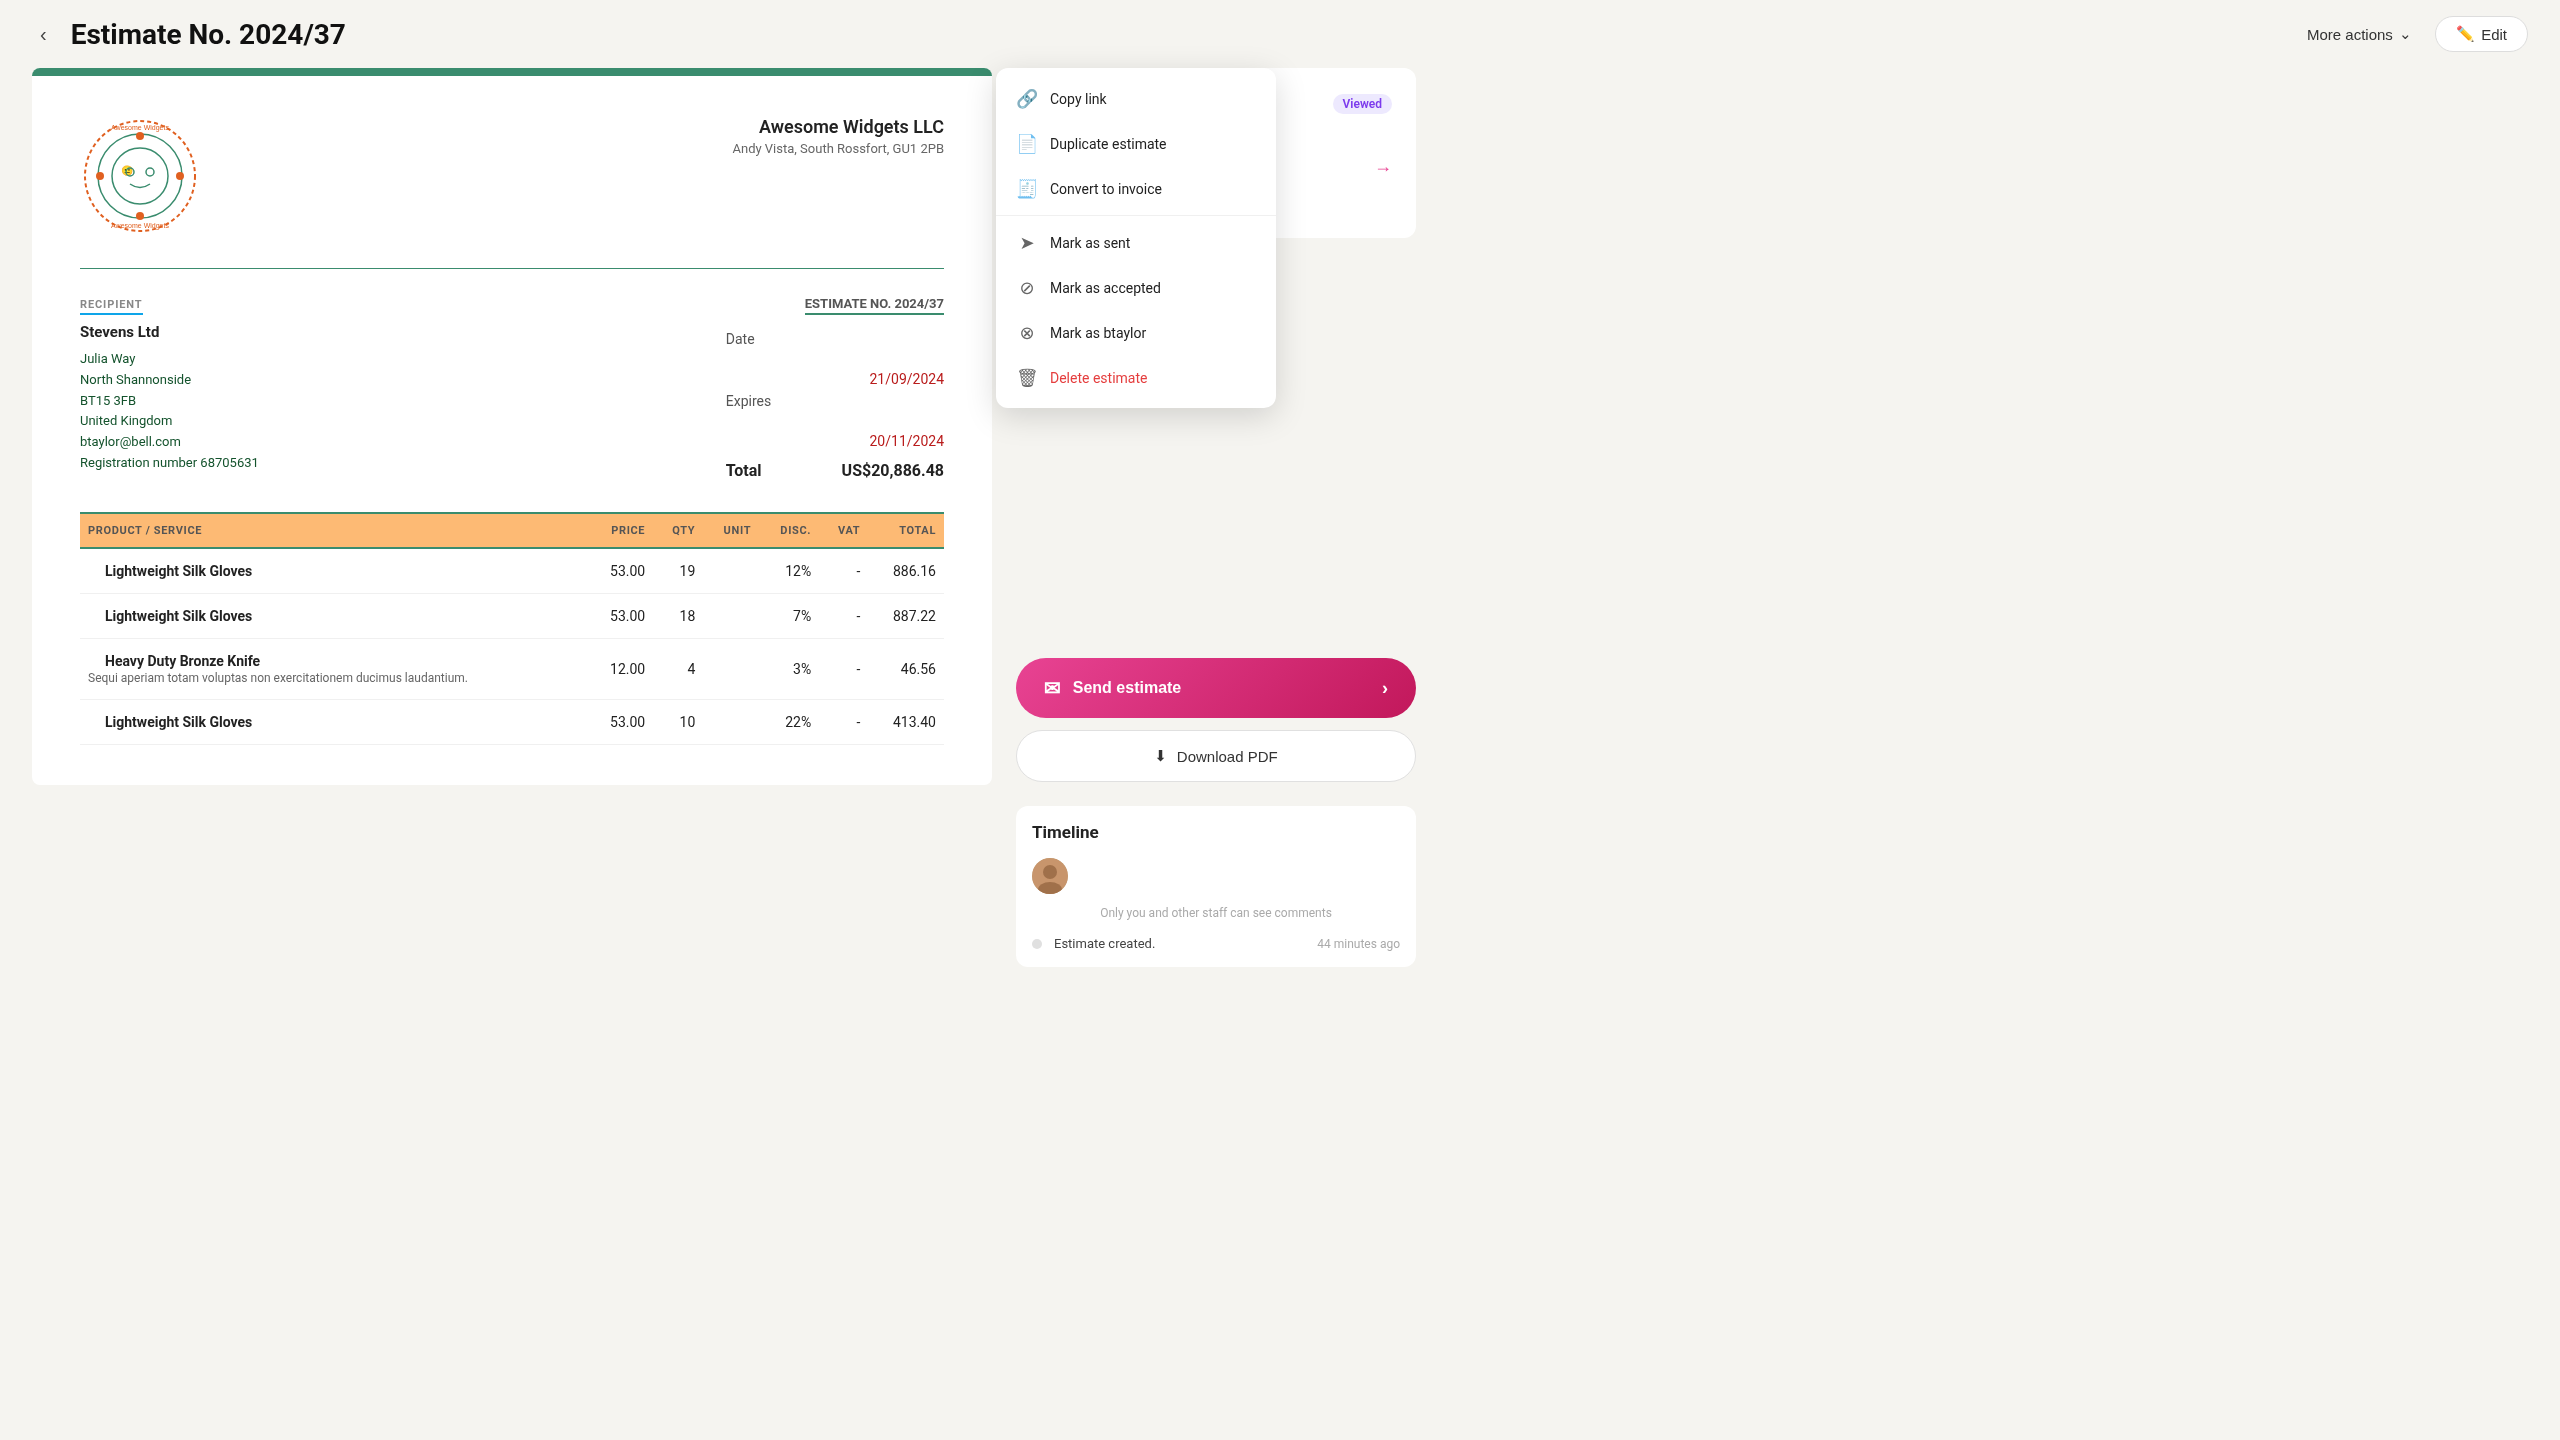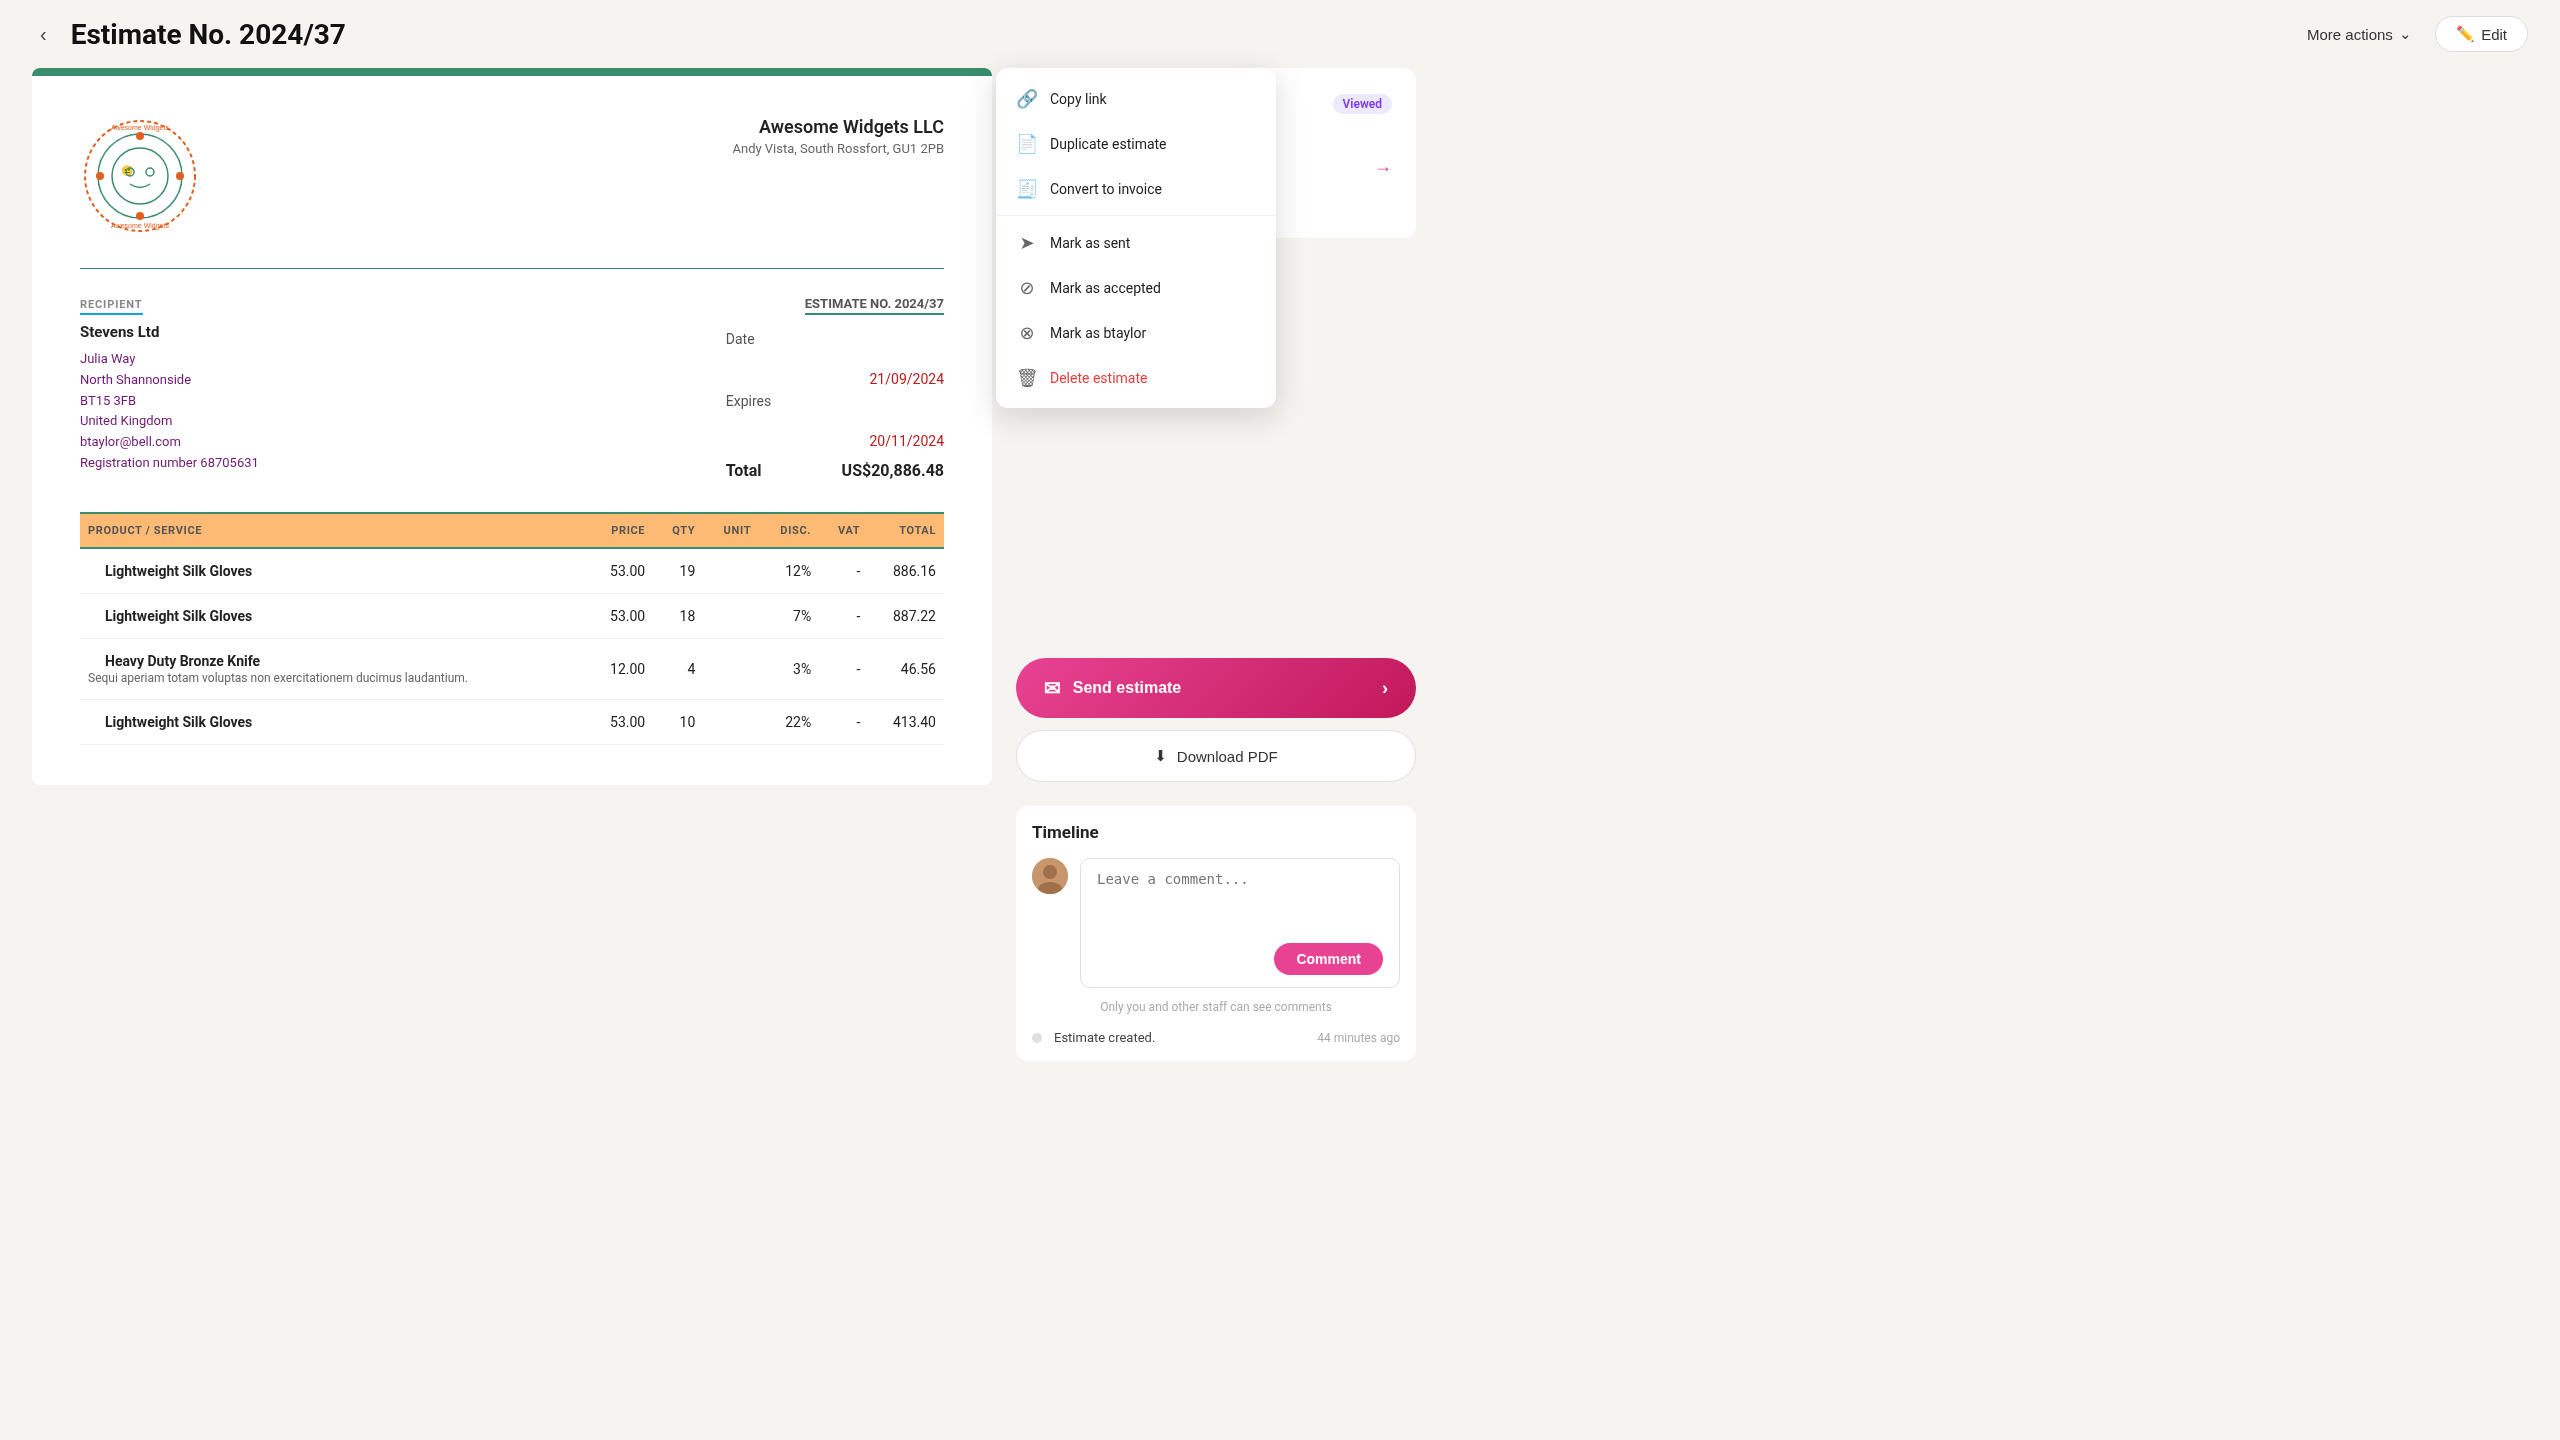--- a/index.html
+++ b/index.html
@@ -129,21 +129,21 @@
       display: inline-block;
       padding-bottom: 2px;
     }
     .recipient-name {
       font-weight: 700;
       font-size: 15px;
       margin-bottom: 8px;
     }
     .recipient-addr {
       font-size: 13px;
-      color: #701a75;
+      color: #14532d;
       line-height: 1.6;
     }
     .estimate-details {
       text-align: right;
     }
     .estimate-no-label {
       font-size: 13px;
       font-weight: 700;
       color: #555;
       border-bottom: 2px solid #3a8c6e;
@@ -649,26 +649,20 @@
       <div class="timeline-title">Timeline</div>
 
       <div class="comment-area-wrap">
         <div class="avatar">
           <svg viewBox="0 0 36 36" width="36" height="36">
             <circle cx="18" cy="18" r="18" fill="#c8956c"></circle>
             <circle cx="18" cy="14" r="7" fill="#a0704a"></circle>
             <ellipse cx="18" cy="32" rx="12" ry="8" fill="#a0704a"></ellipse>
           </svg>
         </div>
-        <div class="comment-box-wrap">
-          <textarea class="comment-input" placeholder="Leave a comment..." style=""></textarea>
-          <div class="comment-btn-row">
-            <button class="comment-btn">Comment</button>
-          </div>
-        </div>
       </div>
 
       <div class="comment-note">Only you and other staff can see comments</div>
 
       <div class="timeline-events" id="timeline-events">
       <div class="timeline-event">
       <div class="timeline-dot"></div>
       <span class="timeline-event-text">Estimate created.</span>
       <span class="timeline-event-time">44 minutes ago</span>
     </div>

